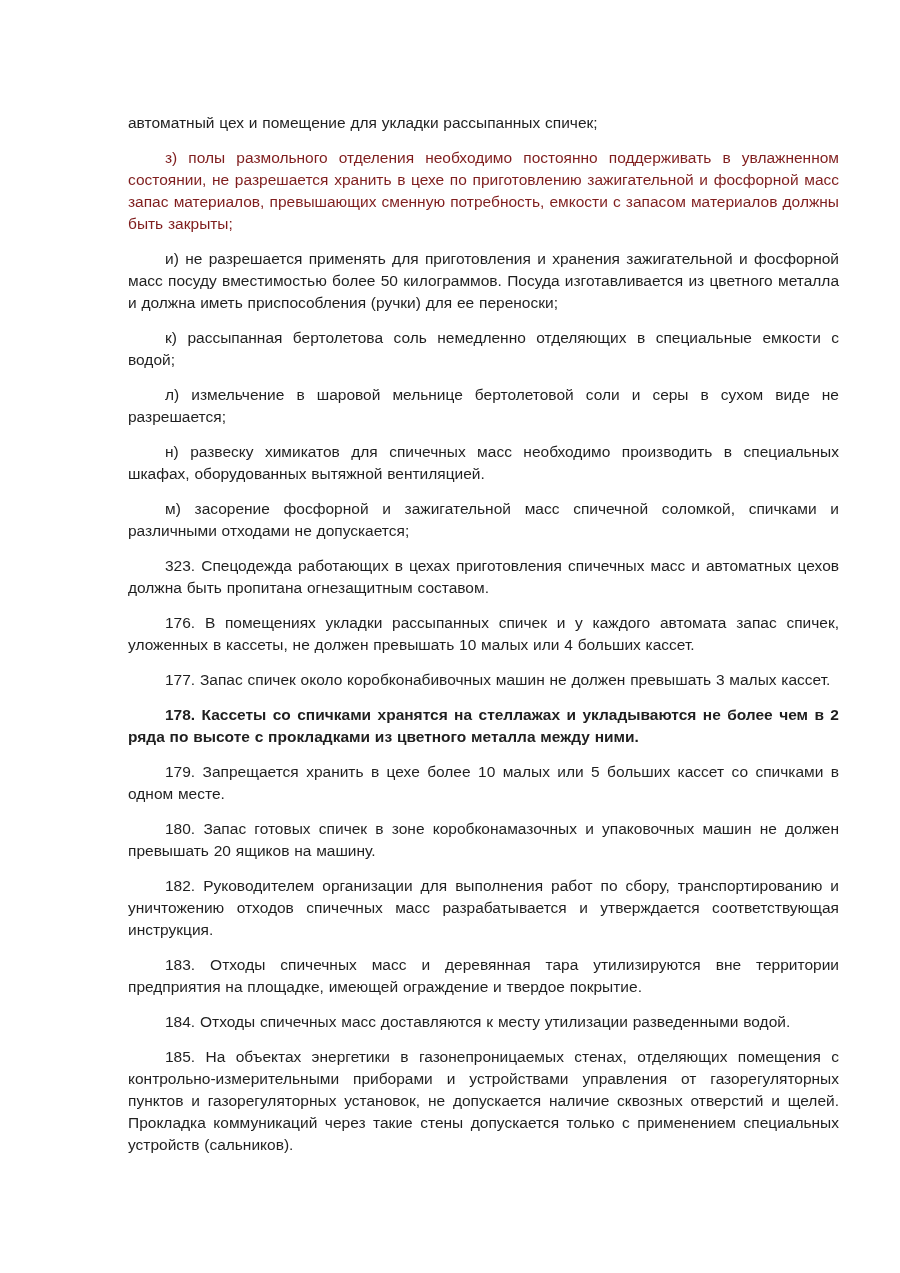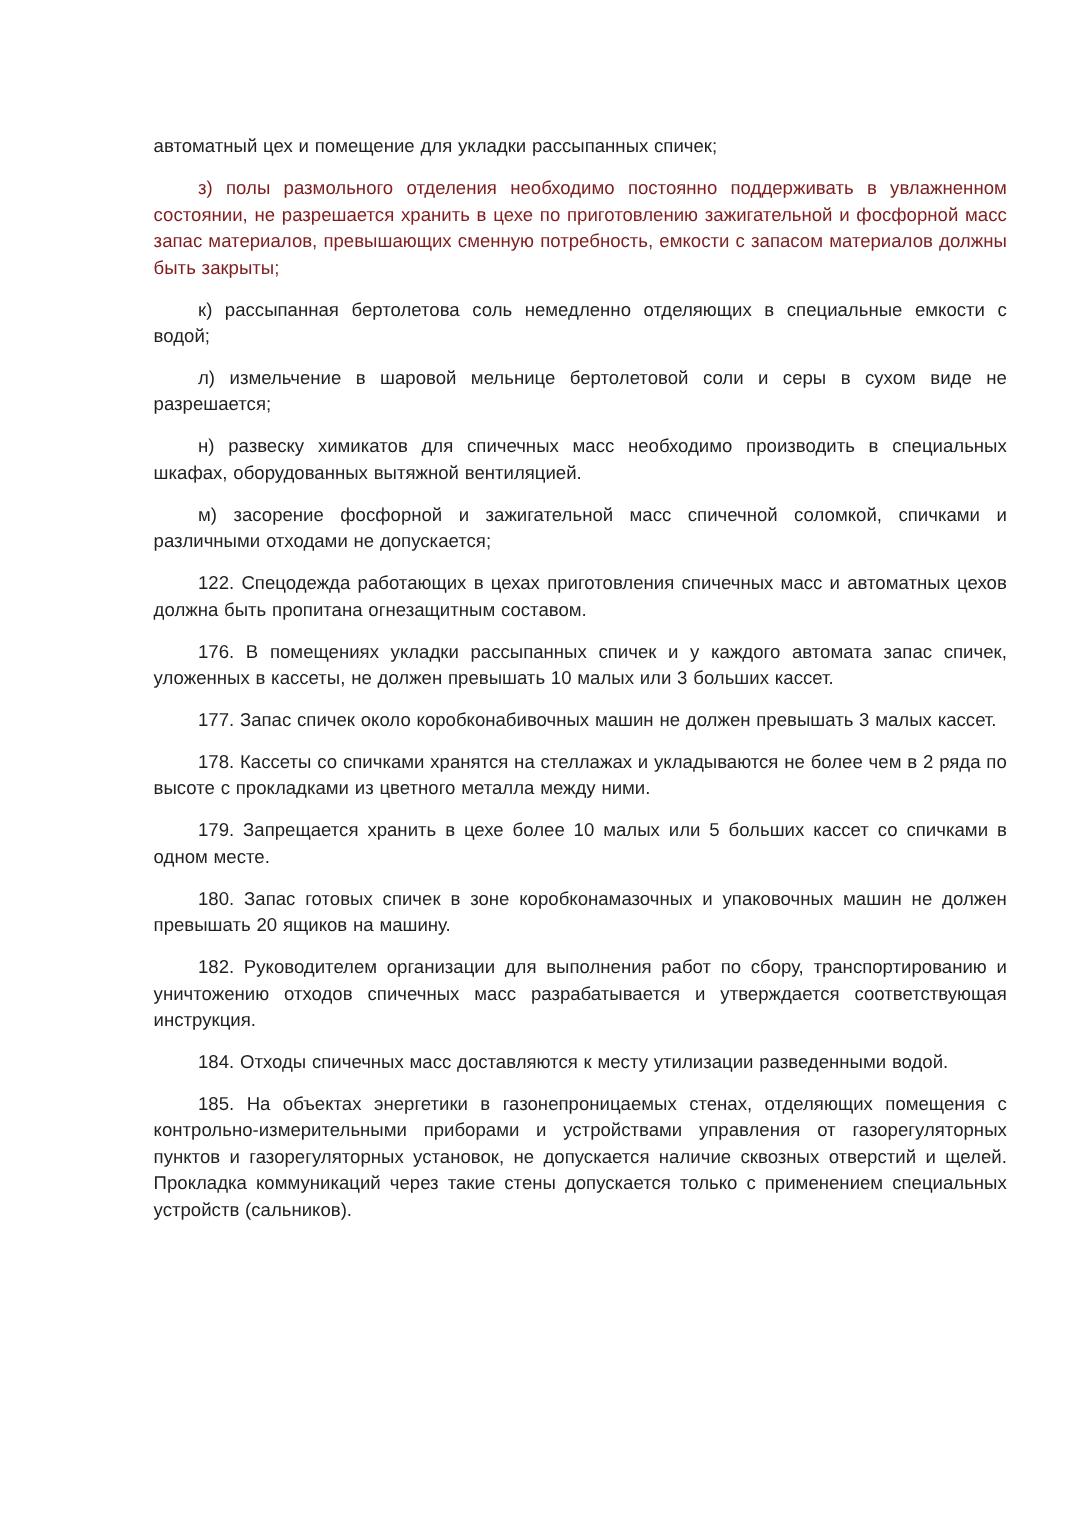--- a/index.html
+++ b/index.html
@@ -32,26 +32,28 @@
   .para.no-indent {
     text-indent: 0;
   }
 </style>
 </head>
 <body style="background: rgb(255, 255, 255);">
 
 <div class="page">
   <p class="para no-indent" style="color: rgb(31, 31, 31);">автоматный цех и помещение для укладки рассыпанных спичек;</p>
   <p class="para" style="color: #7f1d1d;">з) полы размольного отделения необходимо постоянно поддерживать в увлажненном состоянии, не разрешается хранить в цехе по приготовлению зажигательной и фосфорной масс запас материалов, превышающих сменную потребность, емкости с запасом материалов должны быть закрыты;</p>
+  <p class="para" style="color: rgb(31, 31, 31);">и) не разрешается применять для приготовления и хранения зажигательной и фосфорной масс посуду вместимостью более 50 килограммов. Посуда изготавливается из цветного металла и должна иметь приспособления (ручки) для ее переноски;</p>
   <p class="para" style="color: rgb(31, 31, 31);">к) рассыпанная бертолетова соль немедленно отделяющих в специальные емкости с водой;</p>
   <p class="para" style="color: rgb(31, 31, 31);">л) измельчение в шаровой мельнице бертолетовой соли и серы в сухом виде не разрешается;</p>
   <p class="para" style="color: rgb(31, 31, 31);">н) развеску химикатов для спичечных масс необходимо производить в специальных шкафах, оборудованных вытяжной вентиляцией.</p>
   <p class="para" style="color: rgb(31, 31, 31);">м) засорение фосфорной и зажигательной масс спичечной соломкой, спичками и различными отходами не допускается;</p>
-  <p class="para" style="color: rgb(31, 31, 31);">122. Спецодежда работающих в цехах приготовления спичечных масс и автоматных цехов должна быть пропитана огнезащитным составом.</p>
-  <p class="para" style="color: rgb(31, 31, 31);">176. В помещениях укладки рассыпанных спичек и у каждого автомата запас спичек, уложенных в кассеты, не должен превышать 10 малых или 3 больших кассет.</p>
+  <p class="para" style="color: rgb(31, 31, 31);">323. Спецодежда работающих в цехах приготовления спичечных масс и автоматных цехов должна быть пропитана огнезащитным составом.</p>
+  <p class="para" style="color: rgb(31, 31, 31);">176. В помещениях укладки рассыпанных спичек и у каждого автомата запас спичек, уложенных в кассеты, не должен превышать 10 малых или 4 больших кассет.</p>
   <p class="para" style="color: rgb(31, 31, 31);">177. Запас спичек около коробконабивочных машин не должен превышать 3 малых кассет.</p>
-  <p class="para" style="color: rgb(31, 31, 31);">178. Кассеты со спичками хранятся на стеллажах и укладываются не более чем в 2 ряда по высоте с прокладками из цветного металла между ними.</p>
+  <p class="para" style="color: rgb(31, 31, 31); font-weight: bold;">178. Кассеты со спичками хранятся на стеллажах и укладываются не более чем в 2 ряда по высоте с прокладками из цветного металла между ними.</p>
   <p class="para" style="color: rgb(31, 31, 31);">179. Запрещается хранить в цехе более 10 малых или 5 больших кассет со спичками в одном месте.</p>
   <p class="para" style="color: rgb(31, 31, 31);">180. Запас готовых спичек в зоне коробконамазочных и упаковочных машин не должен превышать 20 ящиков на машину.</p>
   <p class="para" style="color: rgb(31, 31, 31);">182. Руководителем организации для выполнения работ по сбору, транспортированию и уничтожению отходов спичечных масс разрабатывается и утверждается соответствующая инструкция.</p>
+  <p class="para" style="color: rgb(31, 31, 31);">183. Отходы спичечных масс и деревянная тара утилизируются вне территории предприятия на площадке, имеющей ограждение и твердое покрытие.</p>
   <p class="para" style="color: rgb(31, 31, 31);">184. Отходы спичечных масс доставляются к месту утилизации разведенными водой.</p>
   <p class="para" style="color: rgb(31, 31, 31);">185. На объектах энергетики в газонепроницаемых стенах, отделяющих помещения с контрольно-измерительными приборами и устройствами управления от газорегуляторных пунктов и газорегуляторных установок, не допускается наличие сквозных отверстий и щелей. Прокладка коммуникаций через такие стены допускается только с применением специальных устройств (сальников).</p>
 </div>
 
 </body></html>

